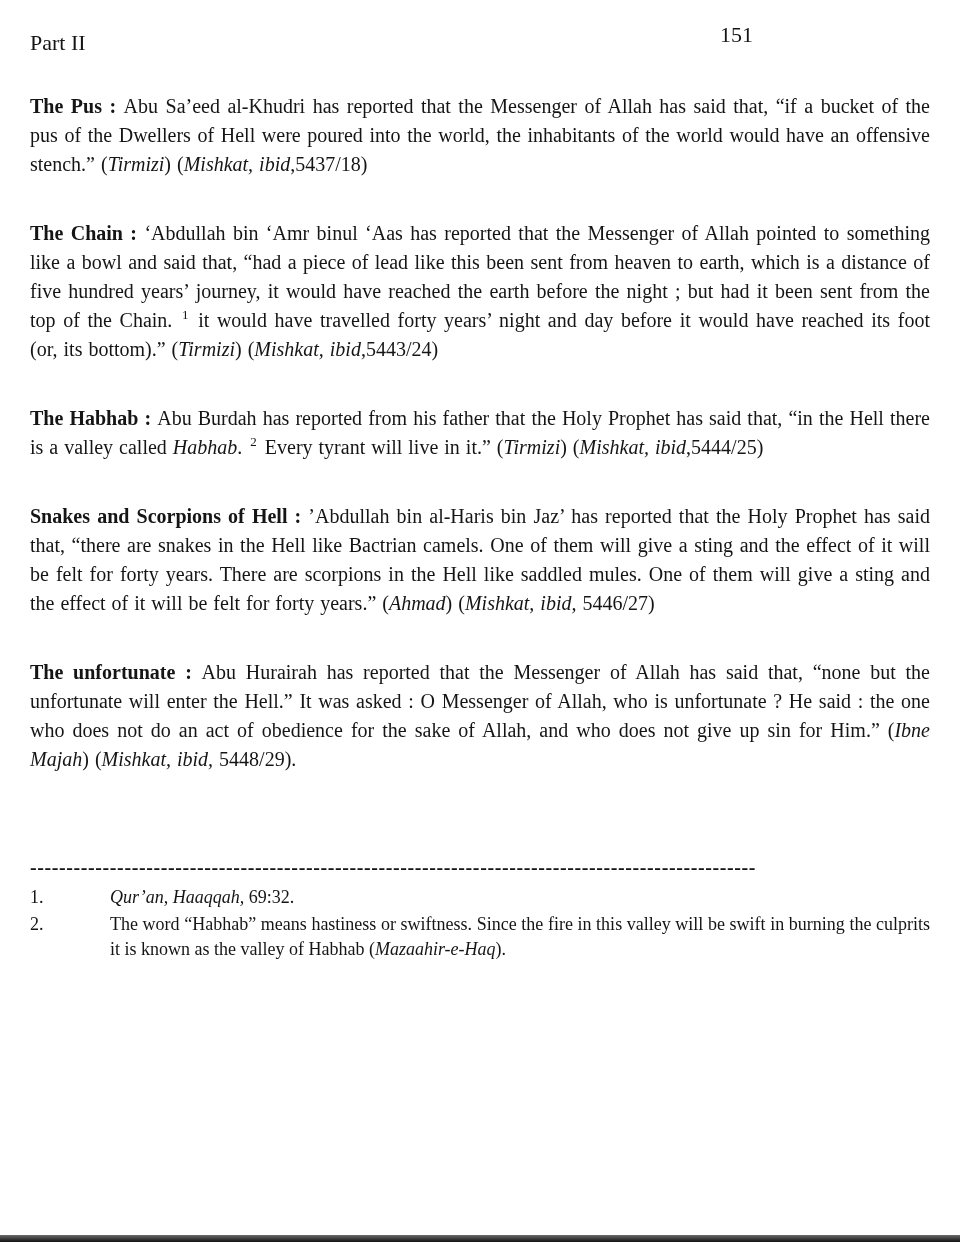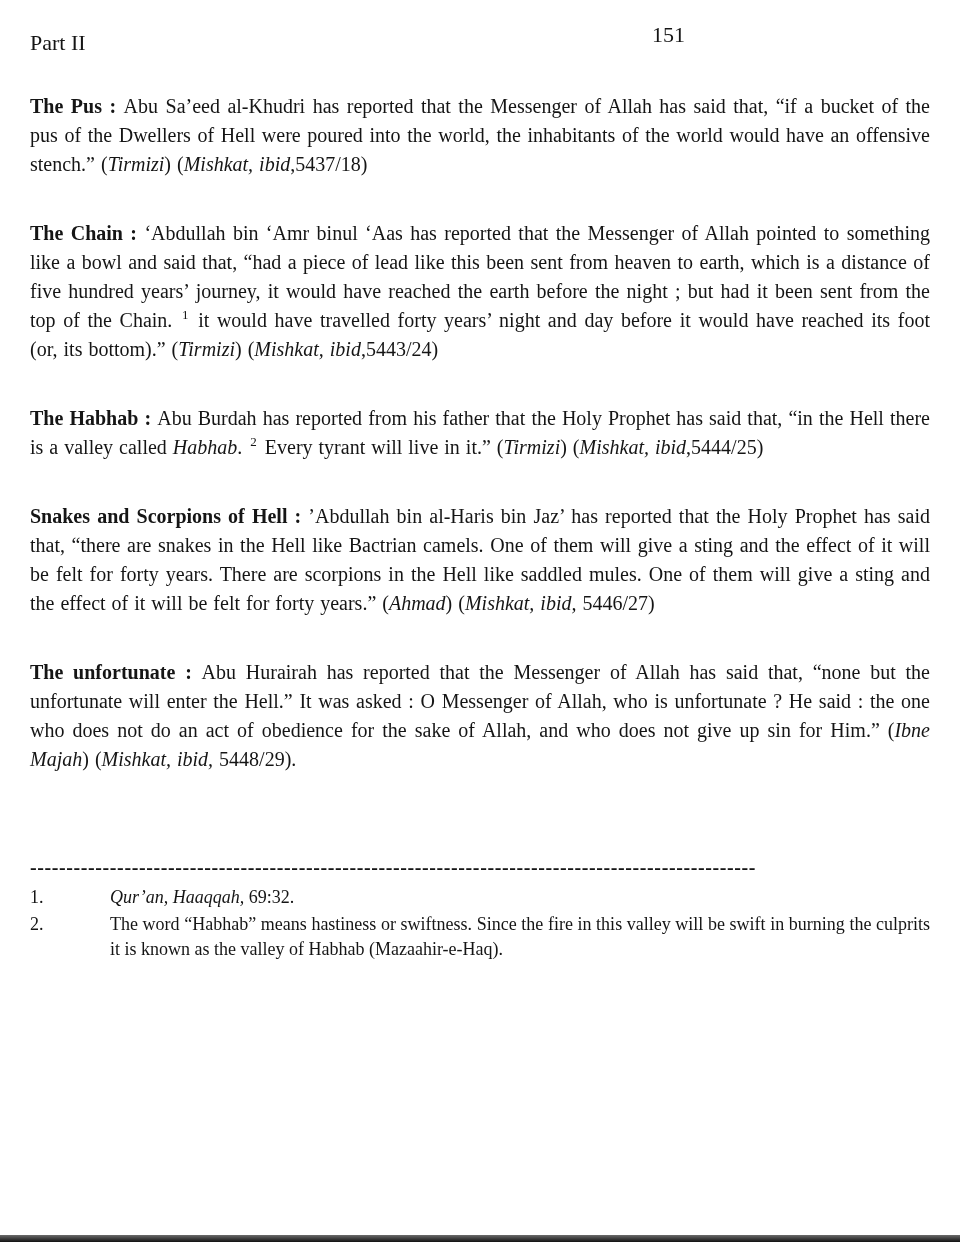--- a/index.html
+++ b/index.html
@@ -15,21 +15,21 @@
     position: absolute; inset: 0;
     padding: 22px 30px 0 30px;
   }
   
   .page-header {
     position: relative; height: 30px;
     font-size: 22px;
   }
   .h-left   { position: absolute; left: 0;     top: 8px; }
   .h-center { position: absolute; left: 190px; top: 0; }
-  .h-right  { position: absolute; left: 622px; top: 0; }
+  .h-right  { position: absolute; left: 690px; top: 0; }
   
   .body-text p {
     font-size: 20px;
     line-height: 29px;
     text-align: justify;
     margin-top: 40px;
     word-spacing: 1px;
   }
   .body-text p .b { font-weight: bold; }
   sup {
@@ -85,19 +85,19 @@
 
   <div class="footnote-sep">----------------------------------------------------------------------------------------------------</div>
 
   <div class="footnotes" id="footnotes">
       <div class="footnote">
         <span class="fn-num">1.</span>
         <span class="fn-body"><span style="font-style: italic;">Qur’an, Haaqqah,</span><span> 69:32.</span></span>
       </div>
       <div class="footnote">
         <span class="fn-num">2.</span>
-        <span class="fn-body"><span>The word “Habhab” means hastiness or swiftness. Since the fire in this valley will be swift in burning the culprits it is known as the valley of Habhab (</span><span style="">Mazaahir-e-Haq</span><span>).</span></span>
+        <span class="fn-body"><span>The word “Habhab” means hastiness or swiftness. Since the fire in this valley will be swift in burning the culprits it is known as the valley of Habhab (</span><span style="font-style: italic;">Mazaahir-e-Haq</span><span>).</span></span>
       </div>
     </div>
 
   <div class="scan-bar"></div>
 
 </div>
 
 </body></html>

